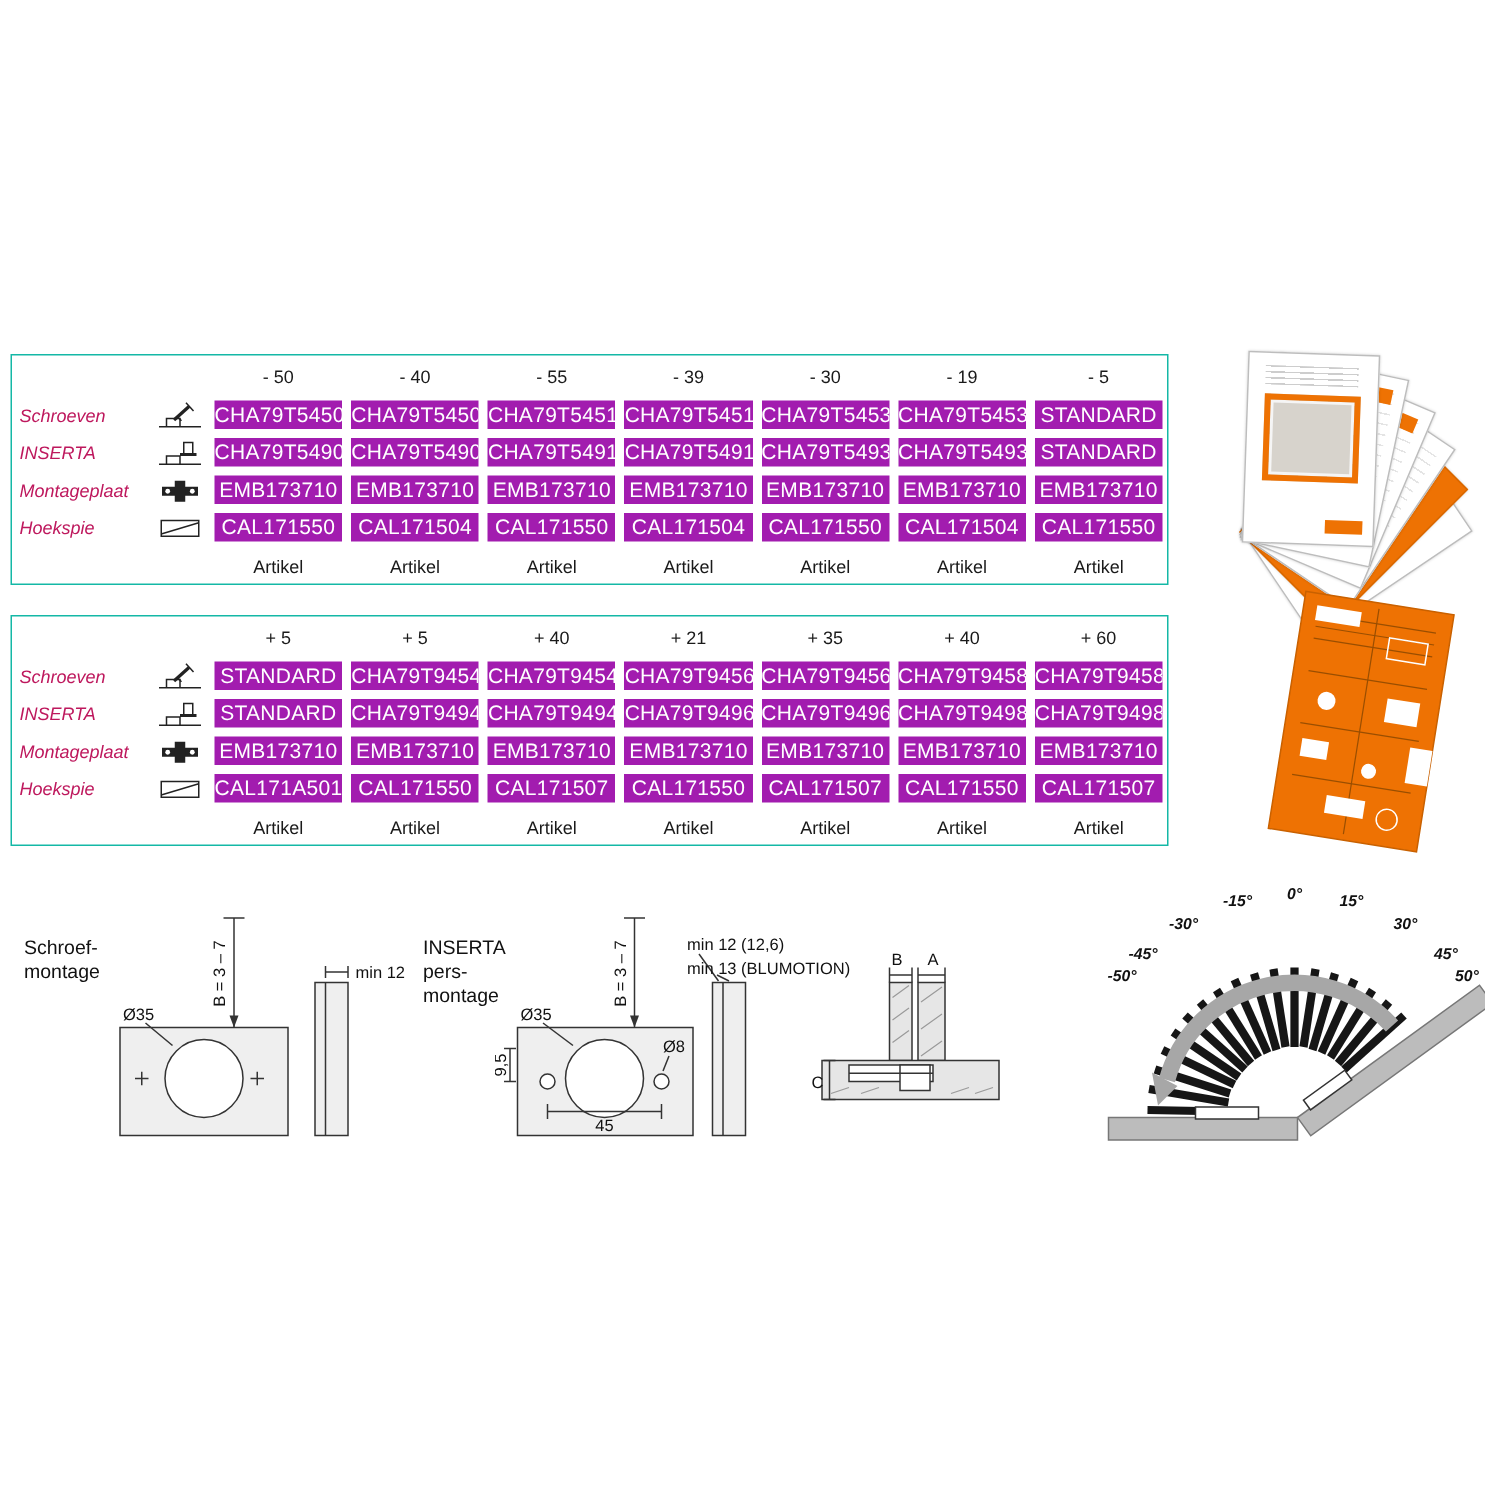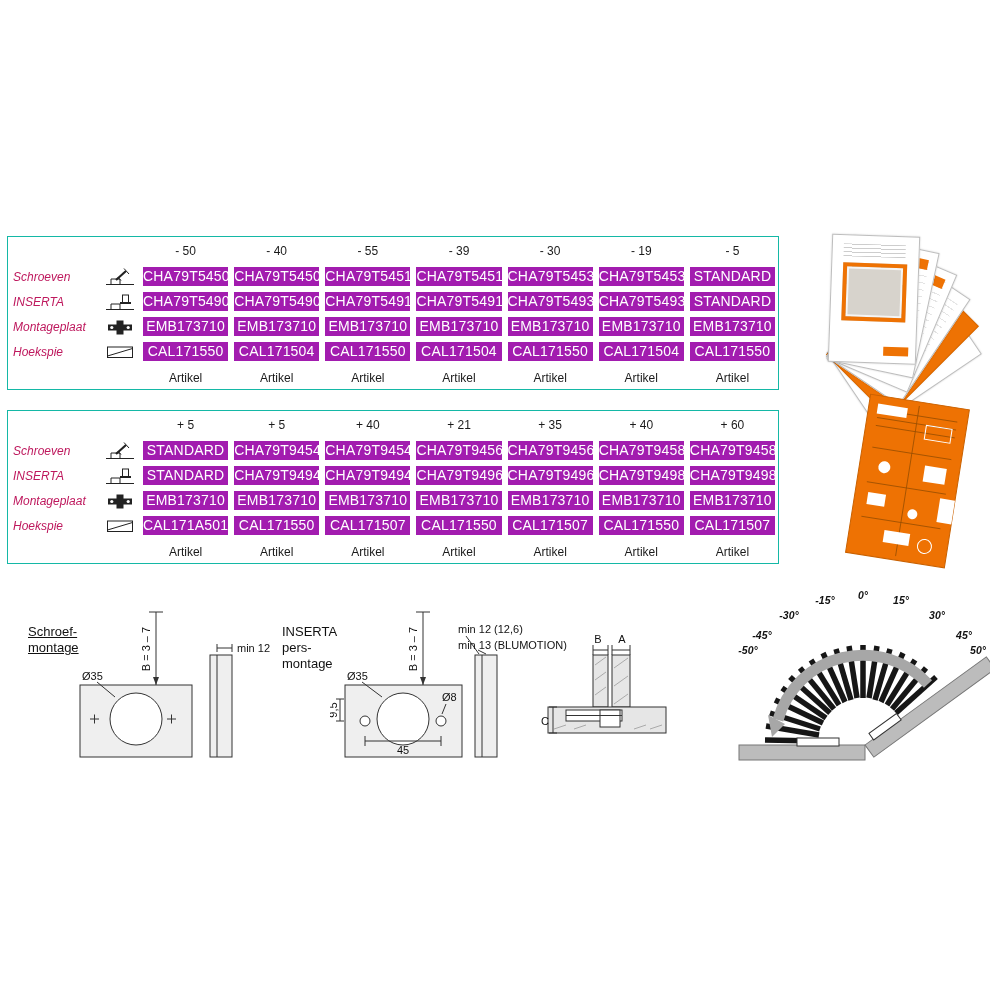--- a/index.html
+++ b/index.html
@@ -287,21 +287,21 @@
         <circle cx="60" cy="78" r="6"></circle>
         <circle cx="95" cy="120" r="5"></circle>
       </g>
       <g fill="none" stroke="#fff" stroke-width="1">
         <rect x="95" y="30" width="26" height="14"></rect>
         <circle cx="112" cy="150" r="7"></circle>
       </g>
     </g>
   </svg>
 
-  <div class="draw-label" style="left:28px; top:624px;text-decoration:underline;">
+  <div class="draw-label" style="left:16px; top:624px;">
     <div>Schroef-</div>
     <div>montage</div>
   </div>
   <div class="draw-label" style="left:282px; top:624px;">
     <div>INSERTA</div>
     <div>pers-</div>
     <div>montage</div>
   </div>
 
   <svg class="tdraw" style="left:70px; top:600px;" width="212" height="164" viewBox="0 0 212 164">

